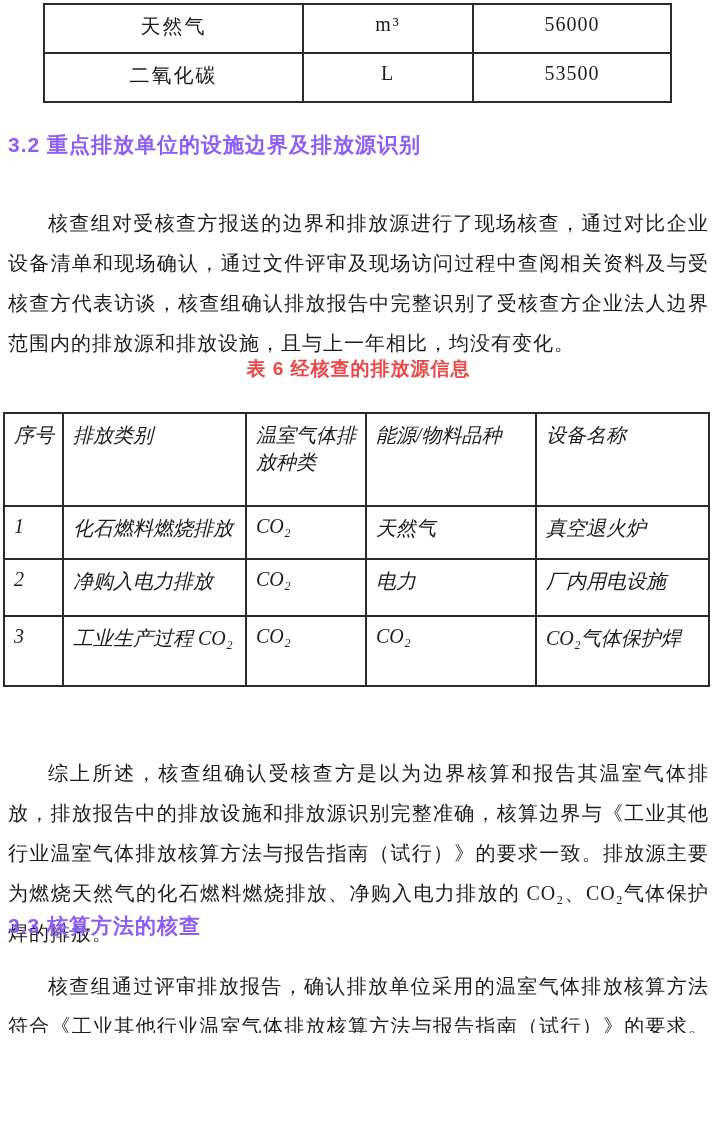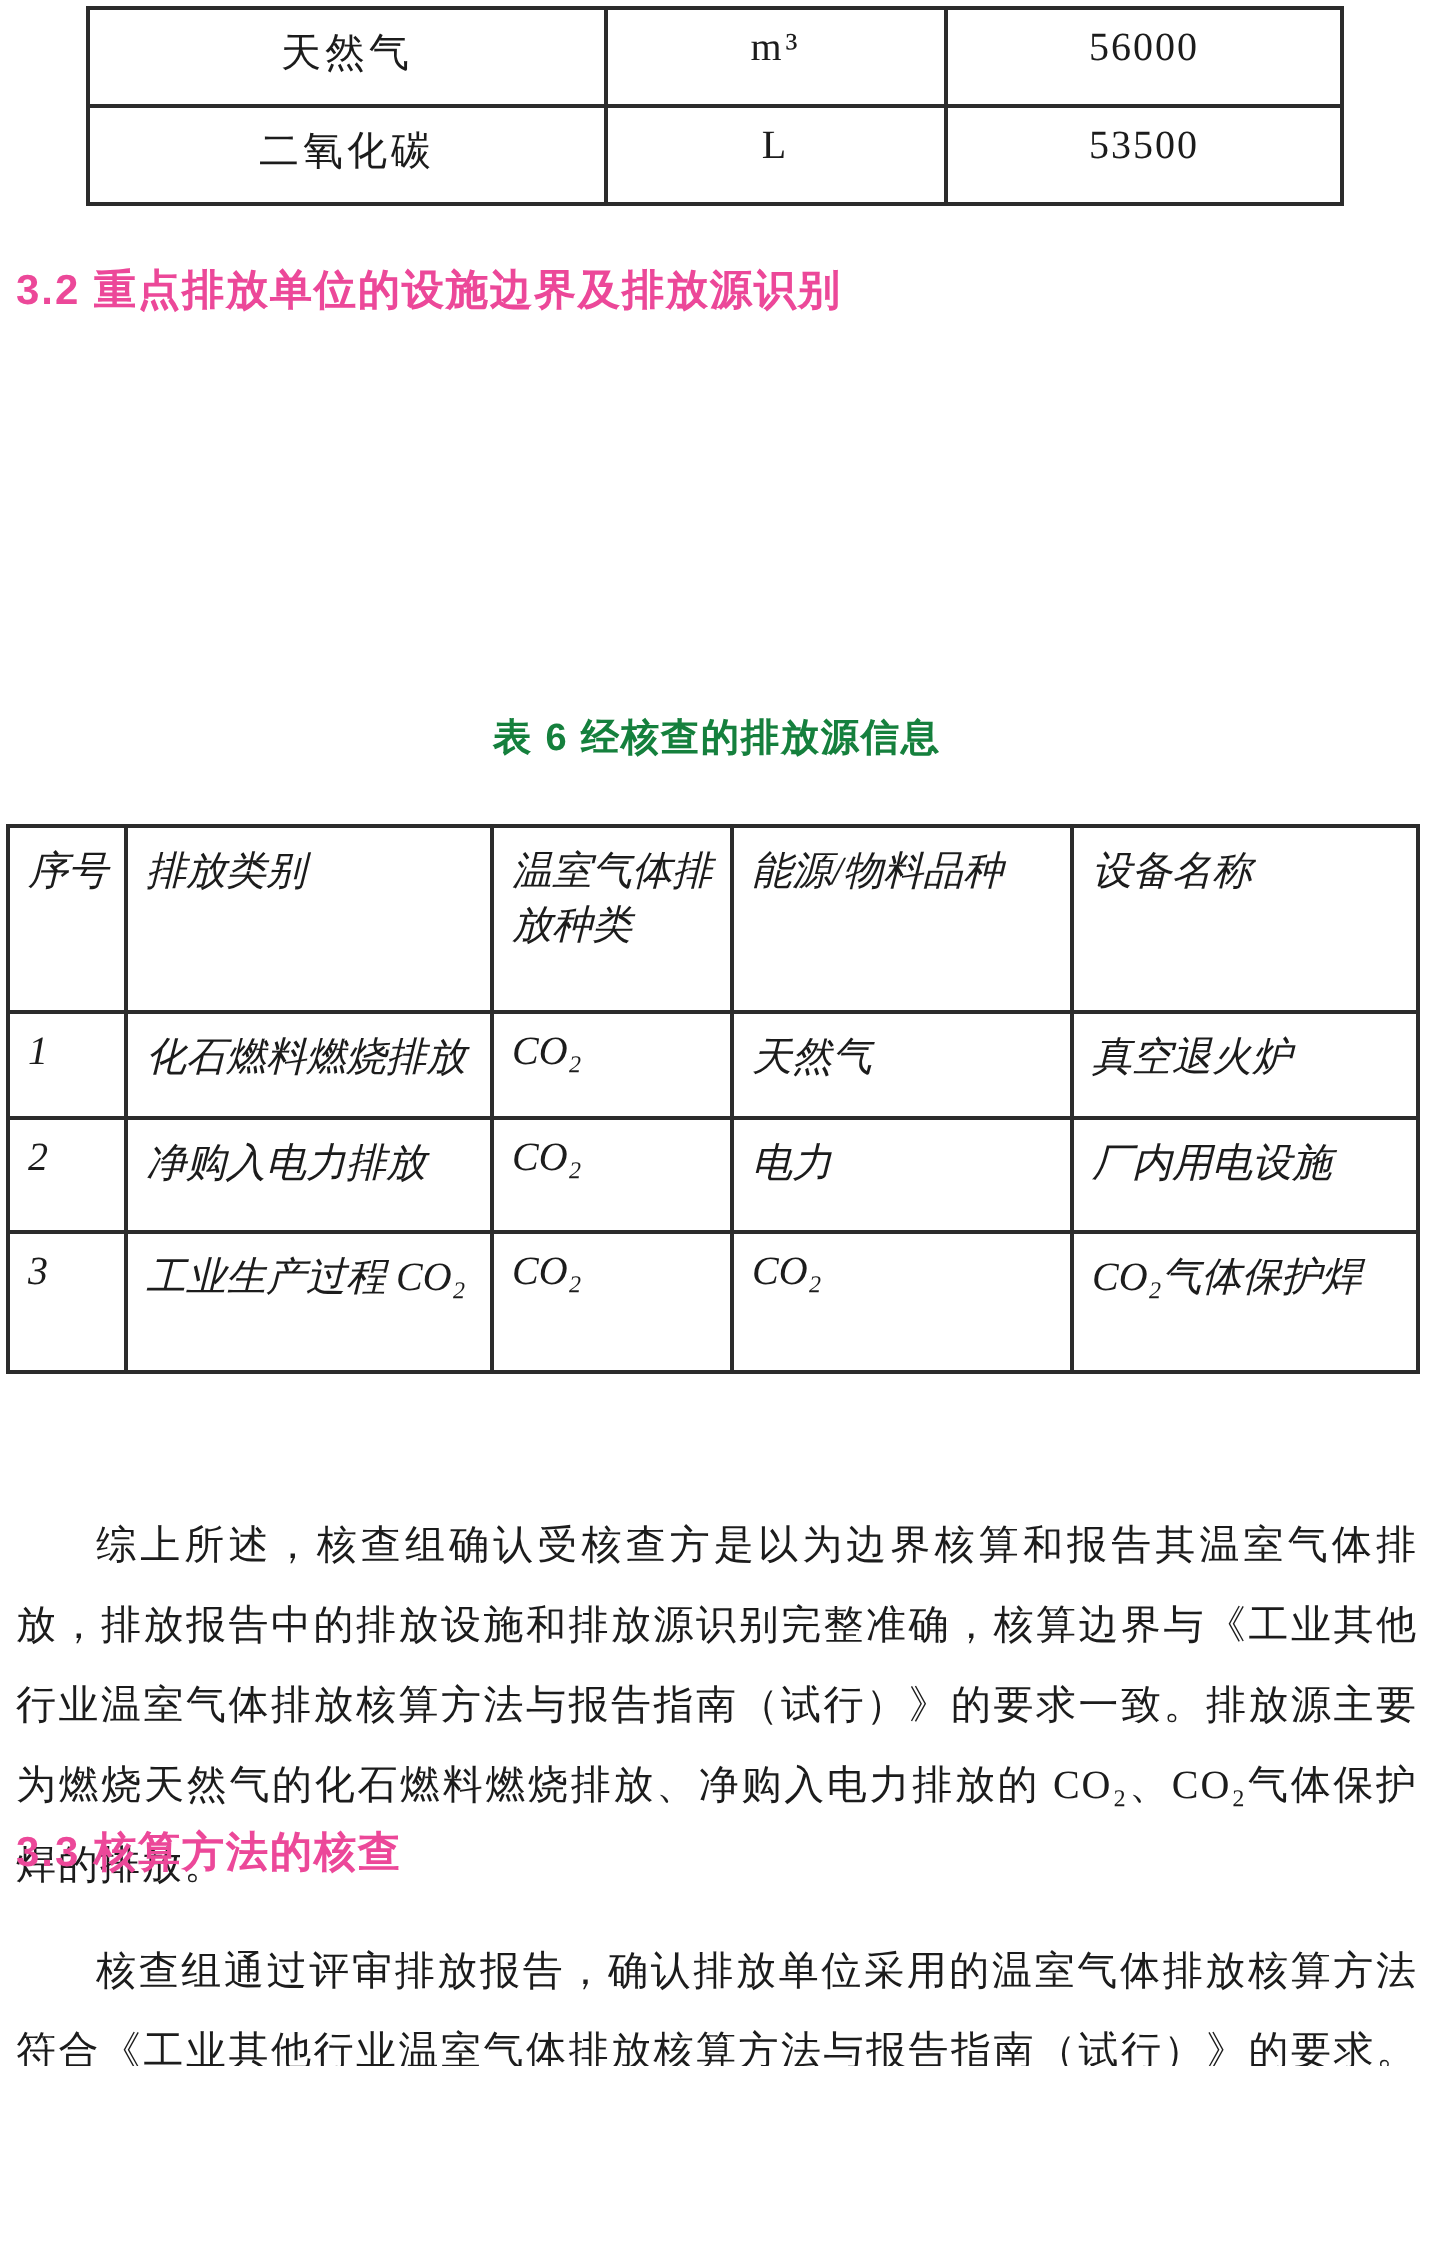--- a/index.html
+++ b/index.html
@@ -20,21 +20,21 @@
     text-align:center; vertical-align:top;
     padding-top:8px; font-size:20px; height:38px;
     letter-spacing:2px;
   }
   .top-table td.num { letter-spacing:1px; }
 
   
   .heading {
     position:absolute; left:8px;
     font-family:"Liberation Sans","DejaVu Sans",sans-serif;
-    font-weight:bold; font-size:21px; color:#ec4899;
+    font-weight:bold; font-size:21px; color:#8b5cf6;
     letter-spacing:1px; white-space:nowrap;
   }
   .h32 { top:131px; }
   .h33 { top:912px; }
 
   
   .para {
     position:absolute; left:8px; width:701px;
     font-size:20px; line-height:40px;
     text-align:justify; text-indent:2em;
@@ -42,21 +42,21 @@
   }
   .p1 { top:183px; }
   .p2 { top:733px; }
   .p3 { top:946px; }
 
   
   .caption {
     position:absolute; left:0; top:356px; width:717px;
     text-align:center;
     font-family:"Liberation Sans","DejaVu Sans",sans-serif;
-    font-weight:bold; font-size:19px; color:#15803d;
+    font-weight:bold; font-size:19px; color:#ef4444;
     letter-spacing:1px;
   }
 
   
   .table6 { left:3px; top:412px; width:705px;font-style:italic; }
   .table6 th, .table6 td {
     text-align:left; vertical-align:top;
     padding:8px 4px 0 9px; font-size:20px;
   }
   .table6 tr.hdr  { height:93px; }
@@ -90,20 +90,21 @@
       </tr>
       <tr>
         <td>二氧化碳</td>
         <td>L</td>
         <td class="num">53500</td>
       </tr>
     </tbody>
   </table>
 
   <div class="heading h32">3.2 重点排放单位的设施边界及排放源识别</div>
+  <p class="para p1">核查组对受核查方报送的边界和排放源进行了现场核查，通过对比企业设备清单和现场确认，通过文件评审及现场访问过程中查阅相关资料及与受核查方代表访谈，核查组确认排放报告中完整识别了受核查方企业法人边界范围内的排放源和排放设施，且与上一年相比，均没有变化。</p>
 
   <div class="caption">表 6 经核查的排放源信息</div>
 
   <table class="table6">
     <colgroup>
         <col style="width:59px">
         <col style="width:183px">
         <col style="width:120px">
         <col style="width:170px">
         <col style="width:173px">

